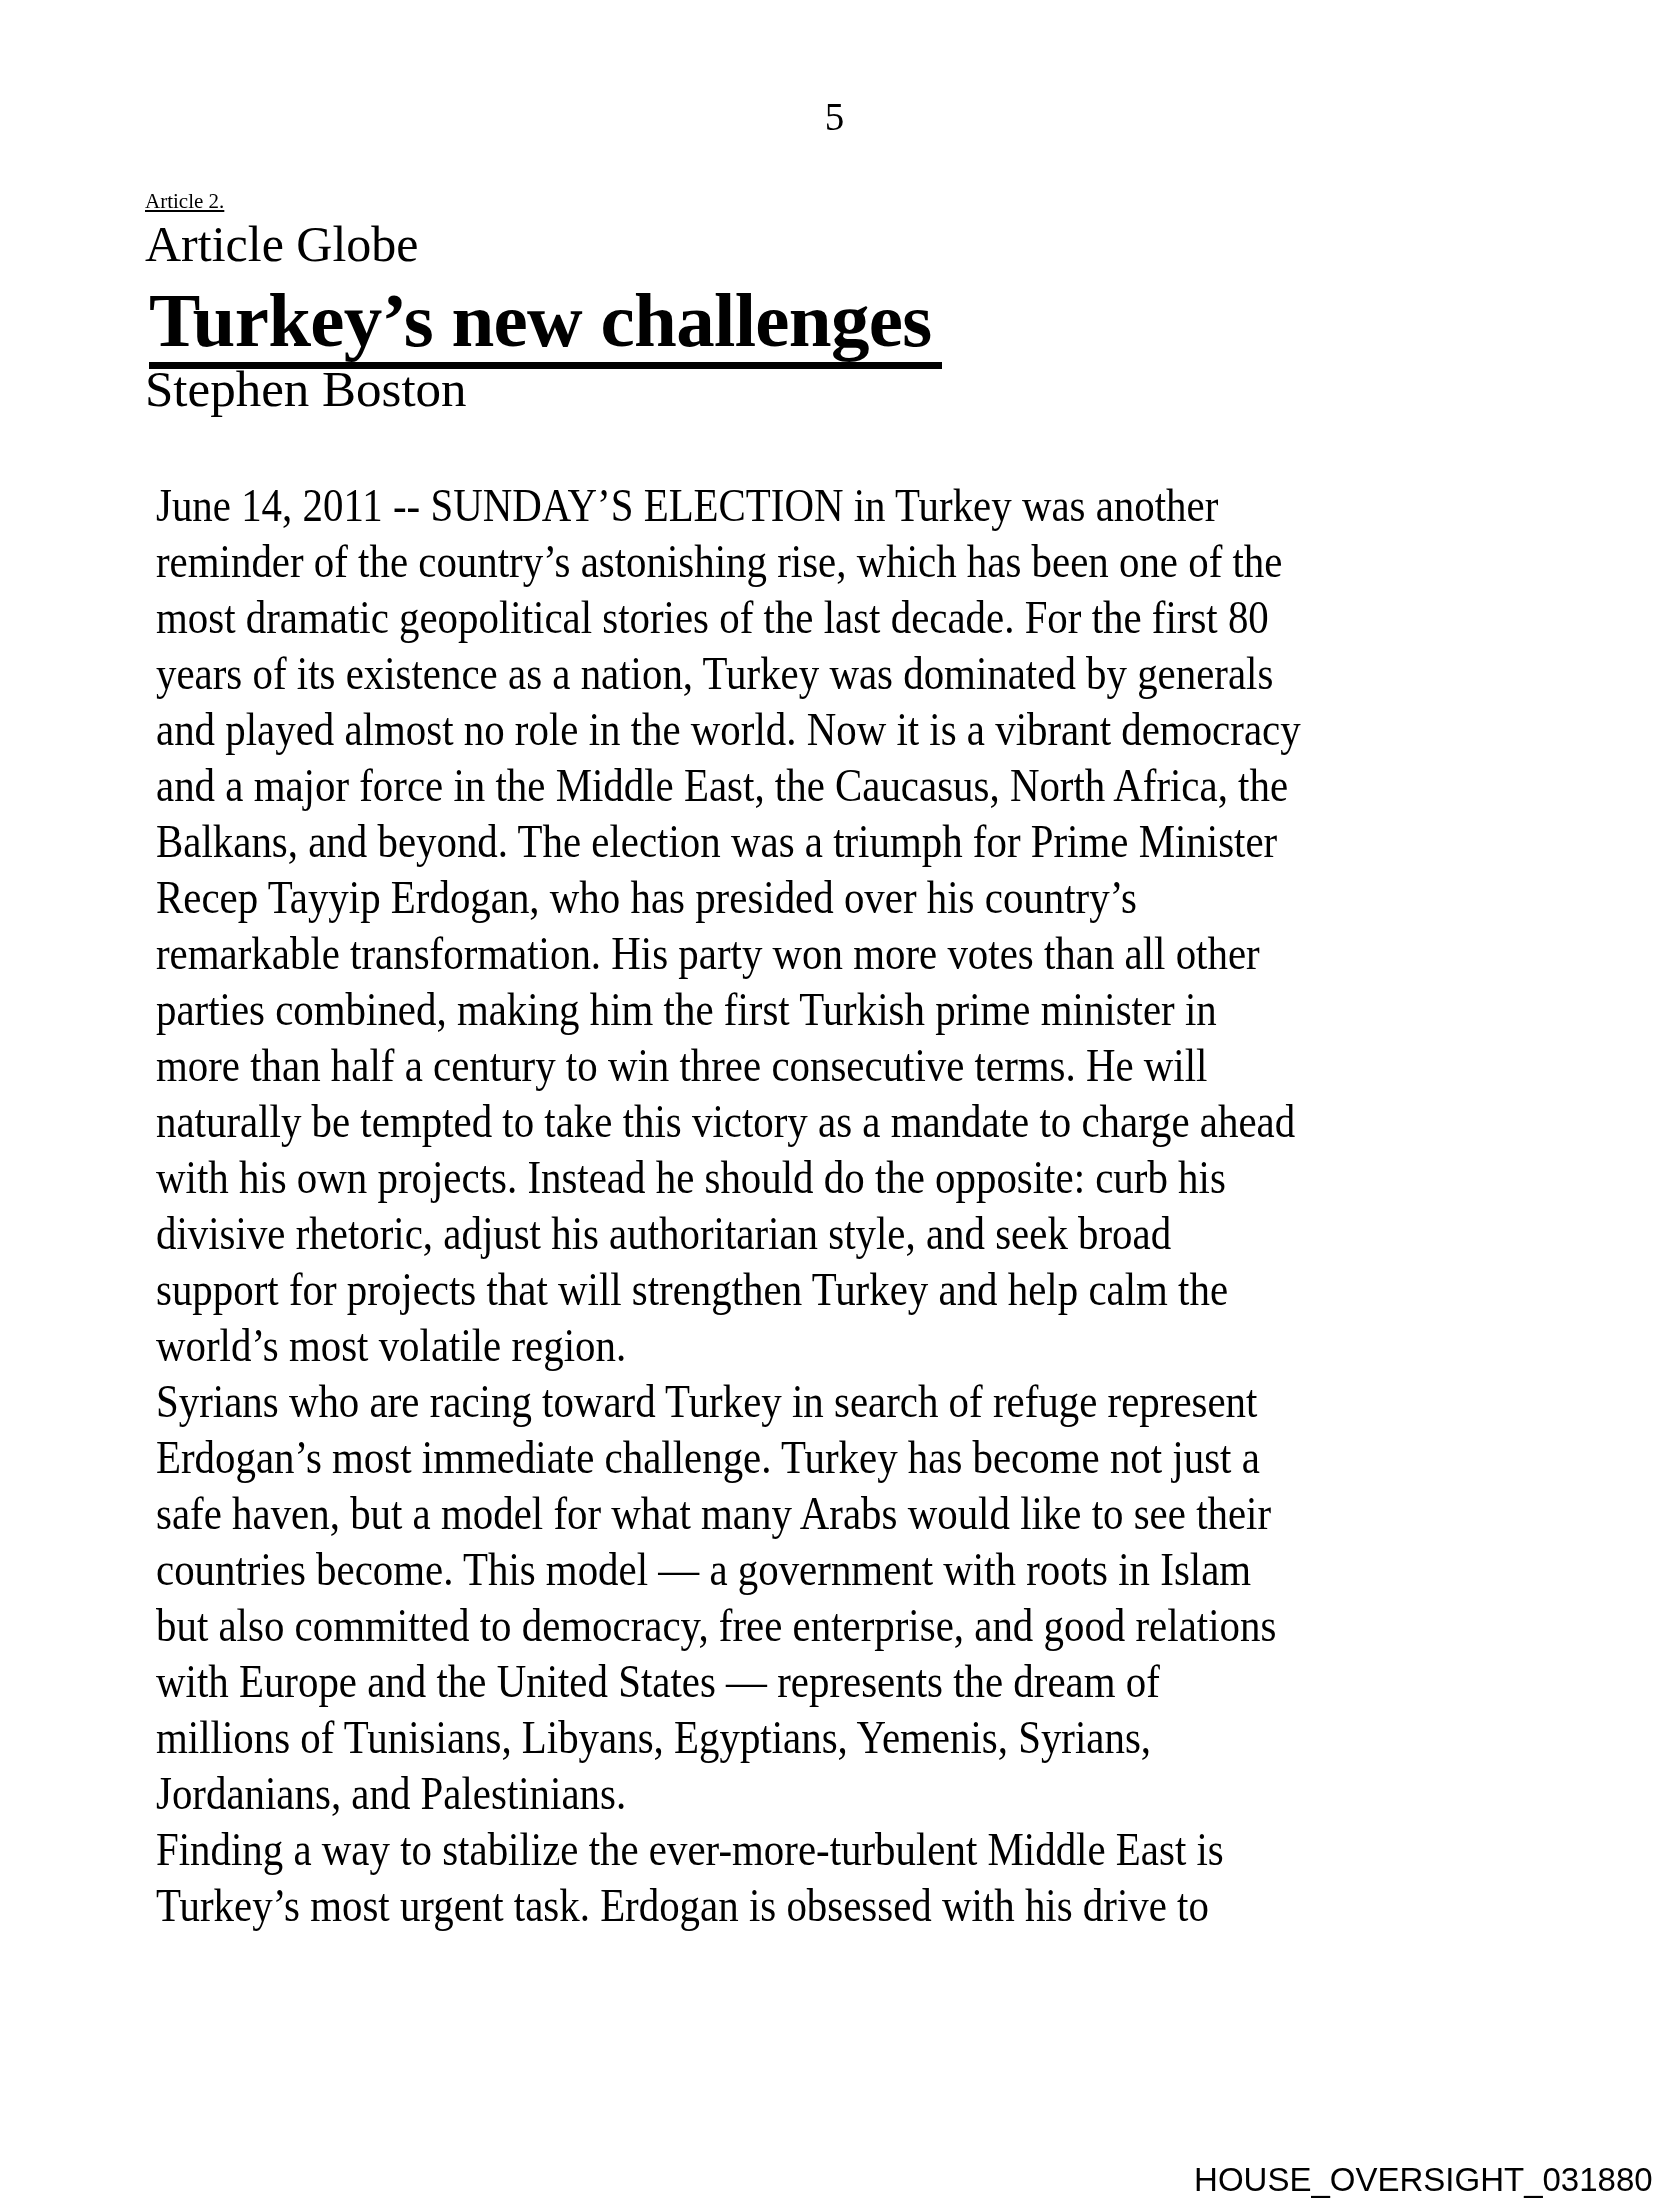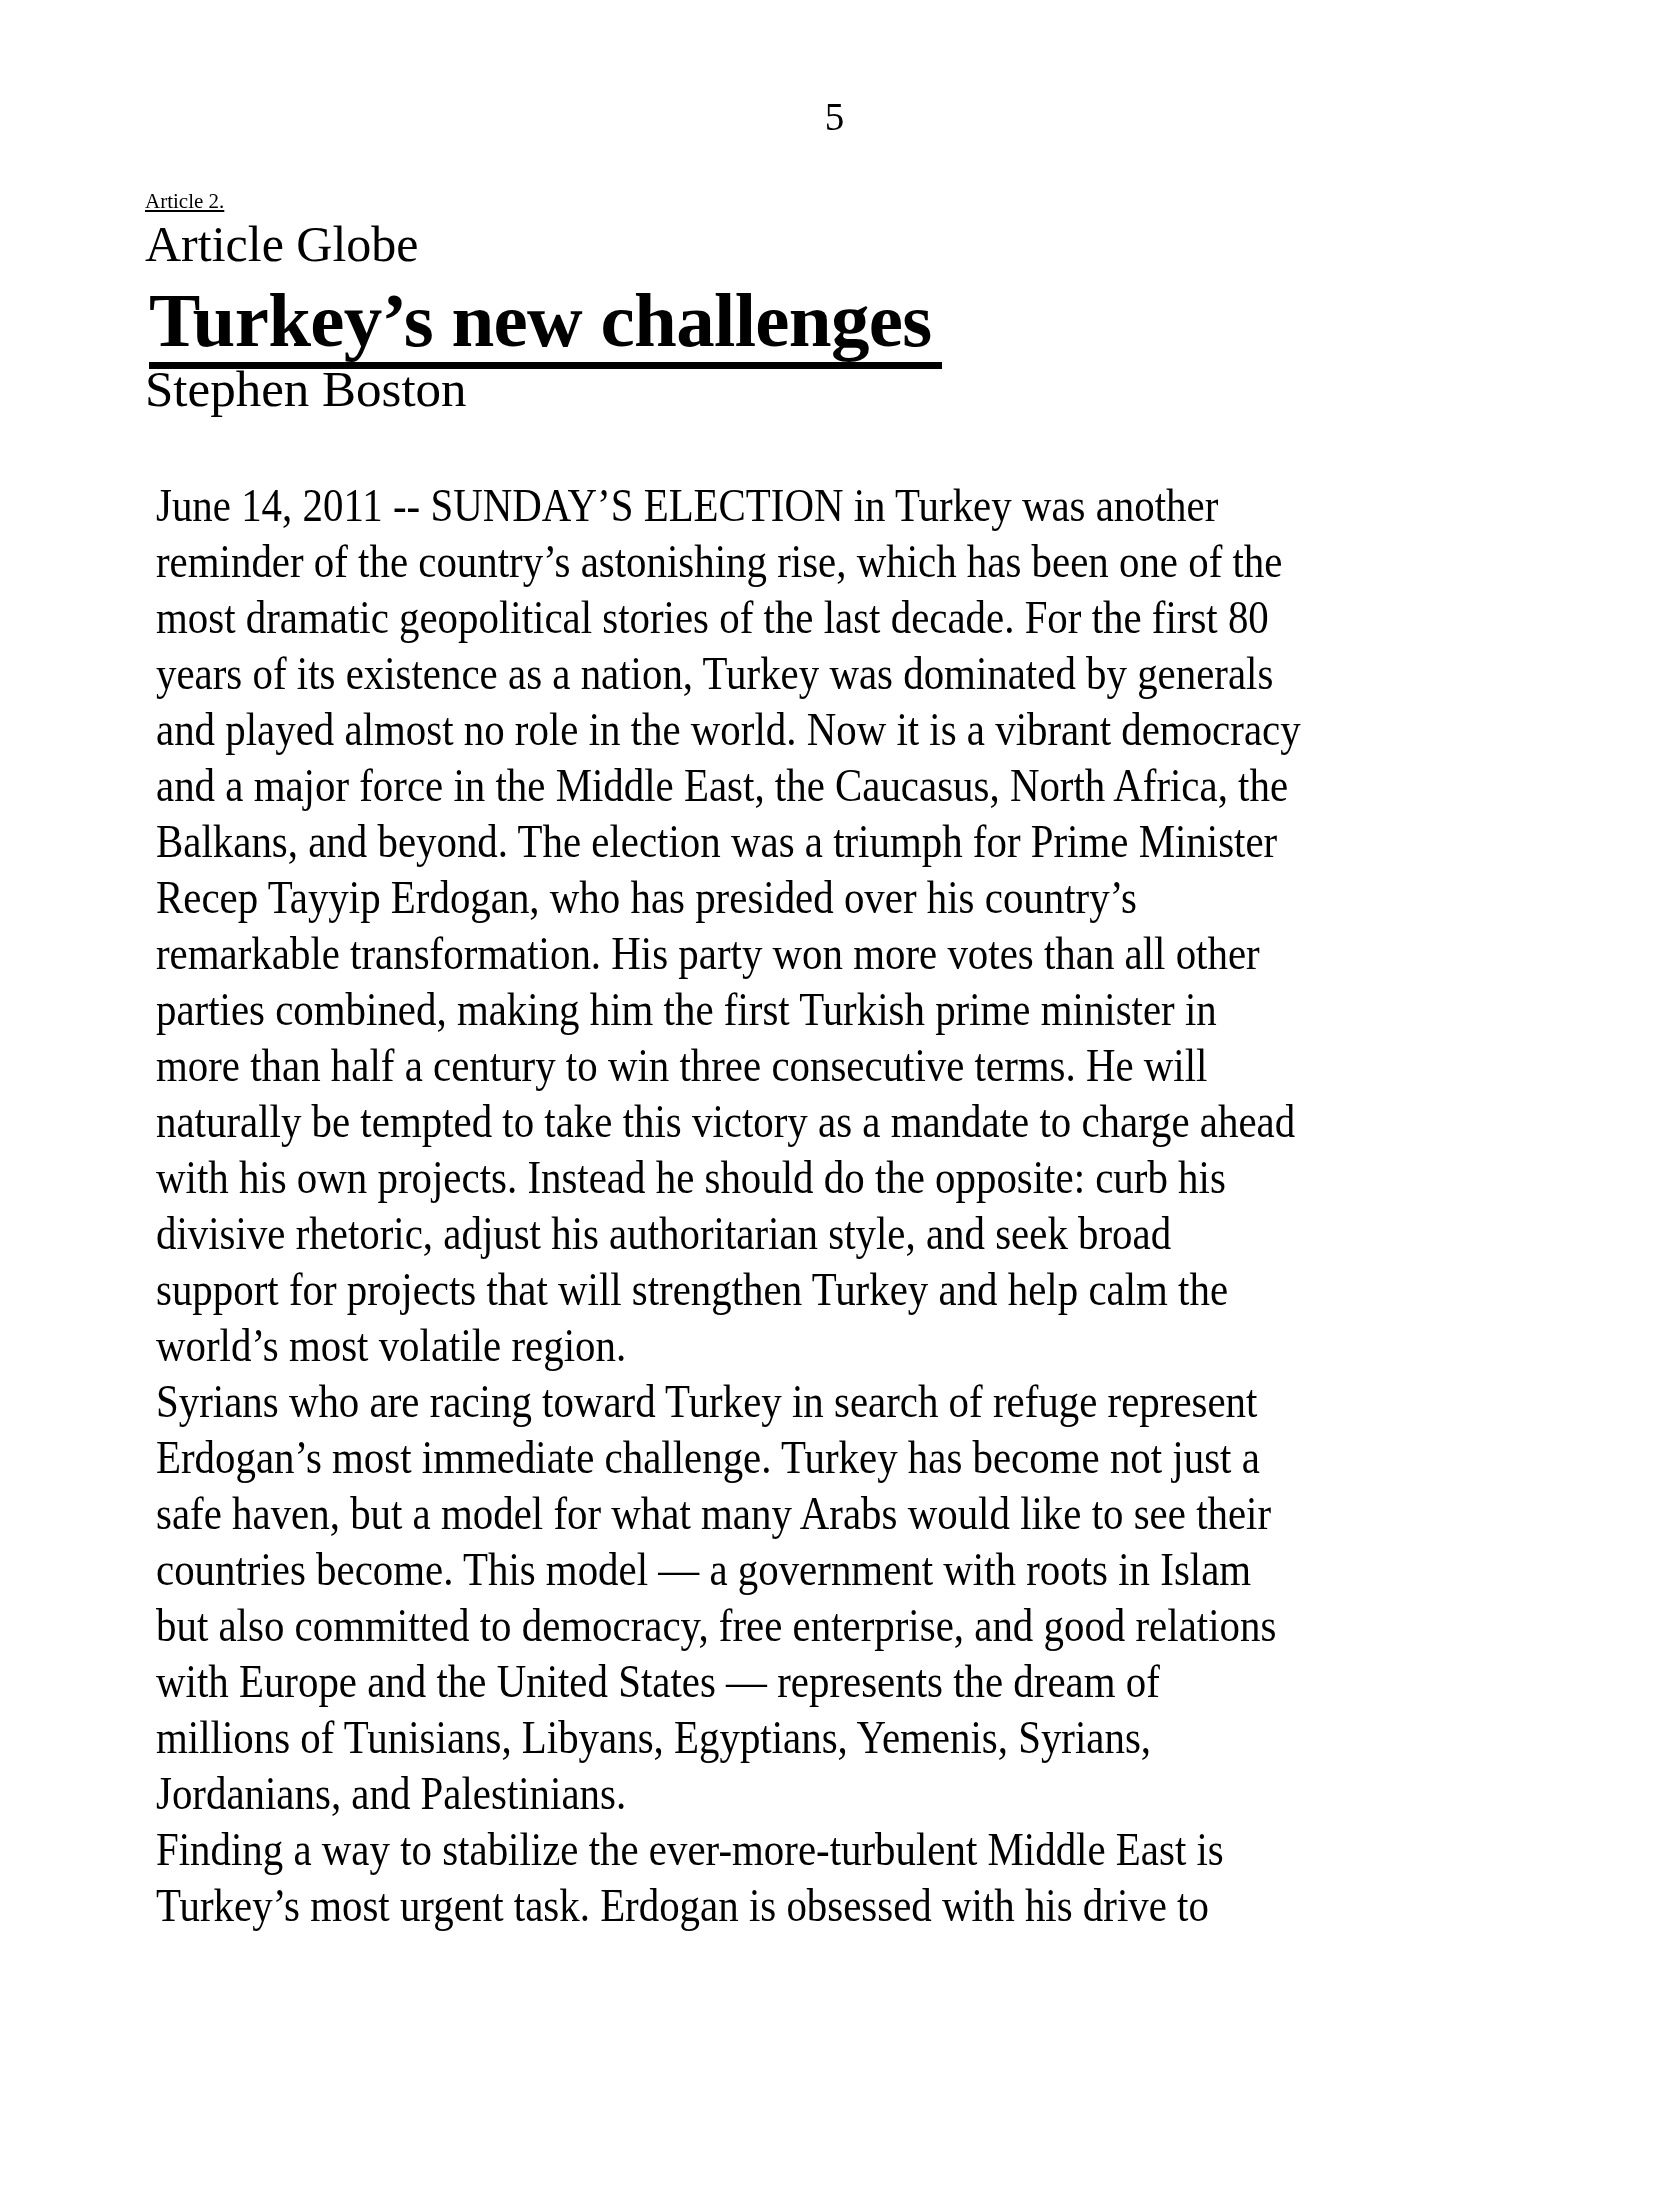--- a/index.html
+++ b/index.html
@@ -137,15 +137,16 @@
       <div class="body-line">safe haven, but a model for what many Arabs would like to see their</div>
       <div class="body-line">countries become. This model — a government with roots in Islam</div>
       <div class="body-line">but also committed to democracy, free enterprise, and good relations</div>
       <div class="body-line">with Europe and the United States — represents the dream of</div>
       <div class="body-line">millions of Tunisians, Libyans, Egyptians, Yemenis, Syrians,</div>
       <div class="body-line">Jordanians, and Palestinians.</div>
       <div class="body-line">Finding a way to stabilize the ever-more-turbulent Middle East is</div>
       <div class="body-line">Turkey’s most urgent task. Erdogan is obsessed with his drive to</div>
     </div>
 
+  <div class="footer-id">HOUSE_OVERSIGHT_031880</div>
 
 </div>
 
 
 </body></html>

